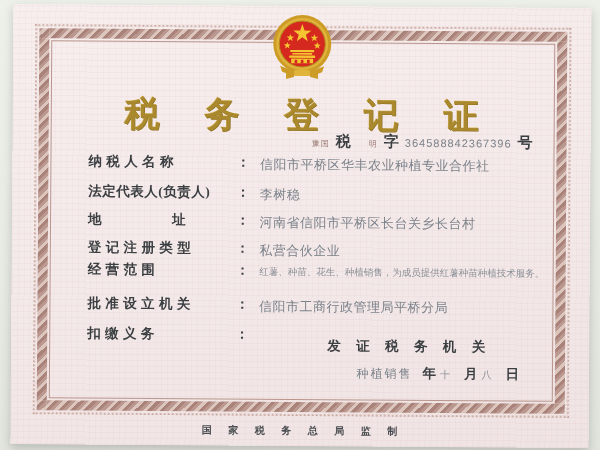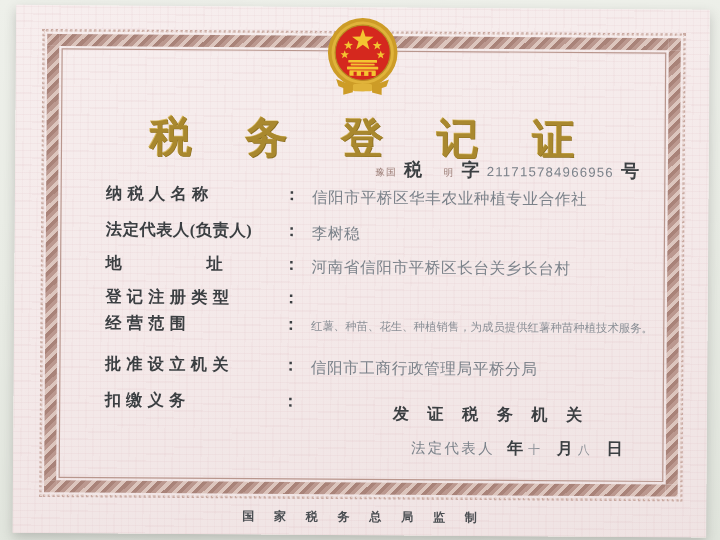--- a/index.html
+++ b/index.html
@@ -109,21 +109,21 @@
       <path d="M48 64 l-8 -1 0 6 8 2 Z" fill="#cd9c27"></path>
     </svg>
 
     <div class="title">税 务 登 记 证</div>
 
     <div class="serial">
       <span class="tiny">豫国</span>
       <span class="big">税</span>
       <span class="tiny">明</span>
       <span class="big">字</span>
-      <span class="num">211715784966956</span>
+      <span class="num">364588842367396</span>
       <span class="big">号</span>
     </div>
 
     <div class="fields">
 
       <div class="row" style="top:8px;">
         <span class="lab">纳 税 人 名 称</span>
         <span class="colon">：</span>
         <span class="val">信阳市平桥区华丰农业种植专业合作社</span>
       </div>
@@ -136,20 +136,21 @@
 
       <div class="row" style="top:66px;">
         <span class="lab">地　　　　　址</span>
         <span class="colon">：</span>
         <span class="val">河南省信阳市平桥区长台关乡长台村</span>
       </div>
 
       <div class="row" style="top:94px;">
         <span class="lab">登 记 注 册 类 型</span>
         <span class="colon">：</span>
+        <span class="val">私营合伙企业</span>
       </div>
 
       <div class="row small-val" style="top:116px;">
         <span class="lab">经 营 范 围</span>
         <span class="colon">：</span>
         <span class="val">红薯、种苗、花生、种植销售，为成员提供红薯种苗种植技术服务。</span>
       </div>
 
       <div class="row" style="top:150px;">
         <span class="lab">批 准 设 立 机 关</span>
@@ -162,21 +163,21 @@
         <span class="colon">：</span>
       </div>
 
     </div>
 
     <div class="issuer">
       <span class="head">发 证 税 务 机 关</span>
     </div>
 
     <div class="dateline">
-      <span class="filled">法定代表人</span>
+      <span class="filled">种植销售</span>
       <span class="printed first">年</span>
       <span class="small-filled">十</span>
       <span class="printed">月</span>
       <span class="small-filled">八</span>
       <span class="printed">日</span>
     </div>
 
     <div class="footer">国 家 税 务 总 局 监 制</div>
 
   </div>

